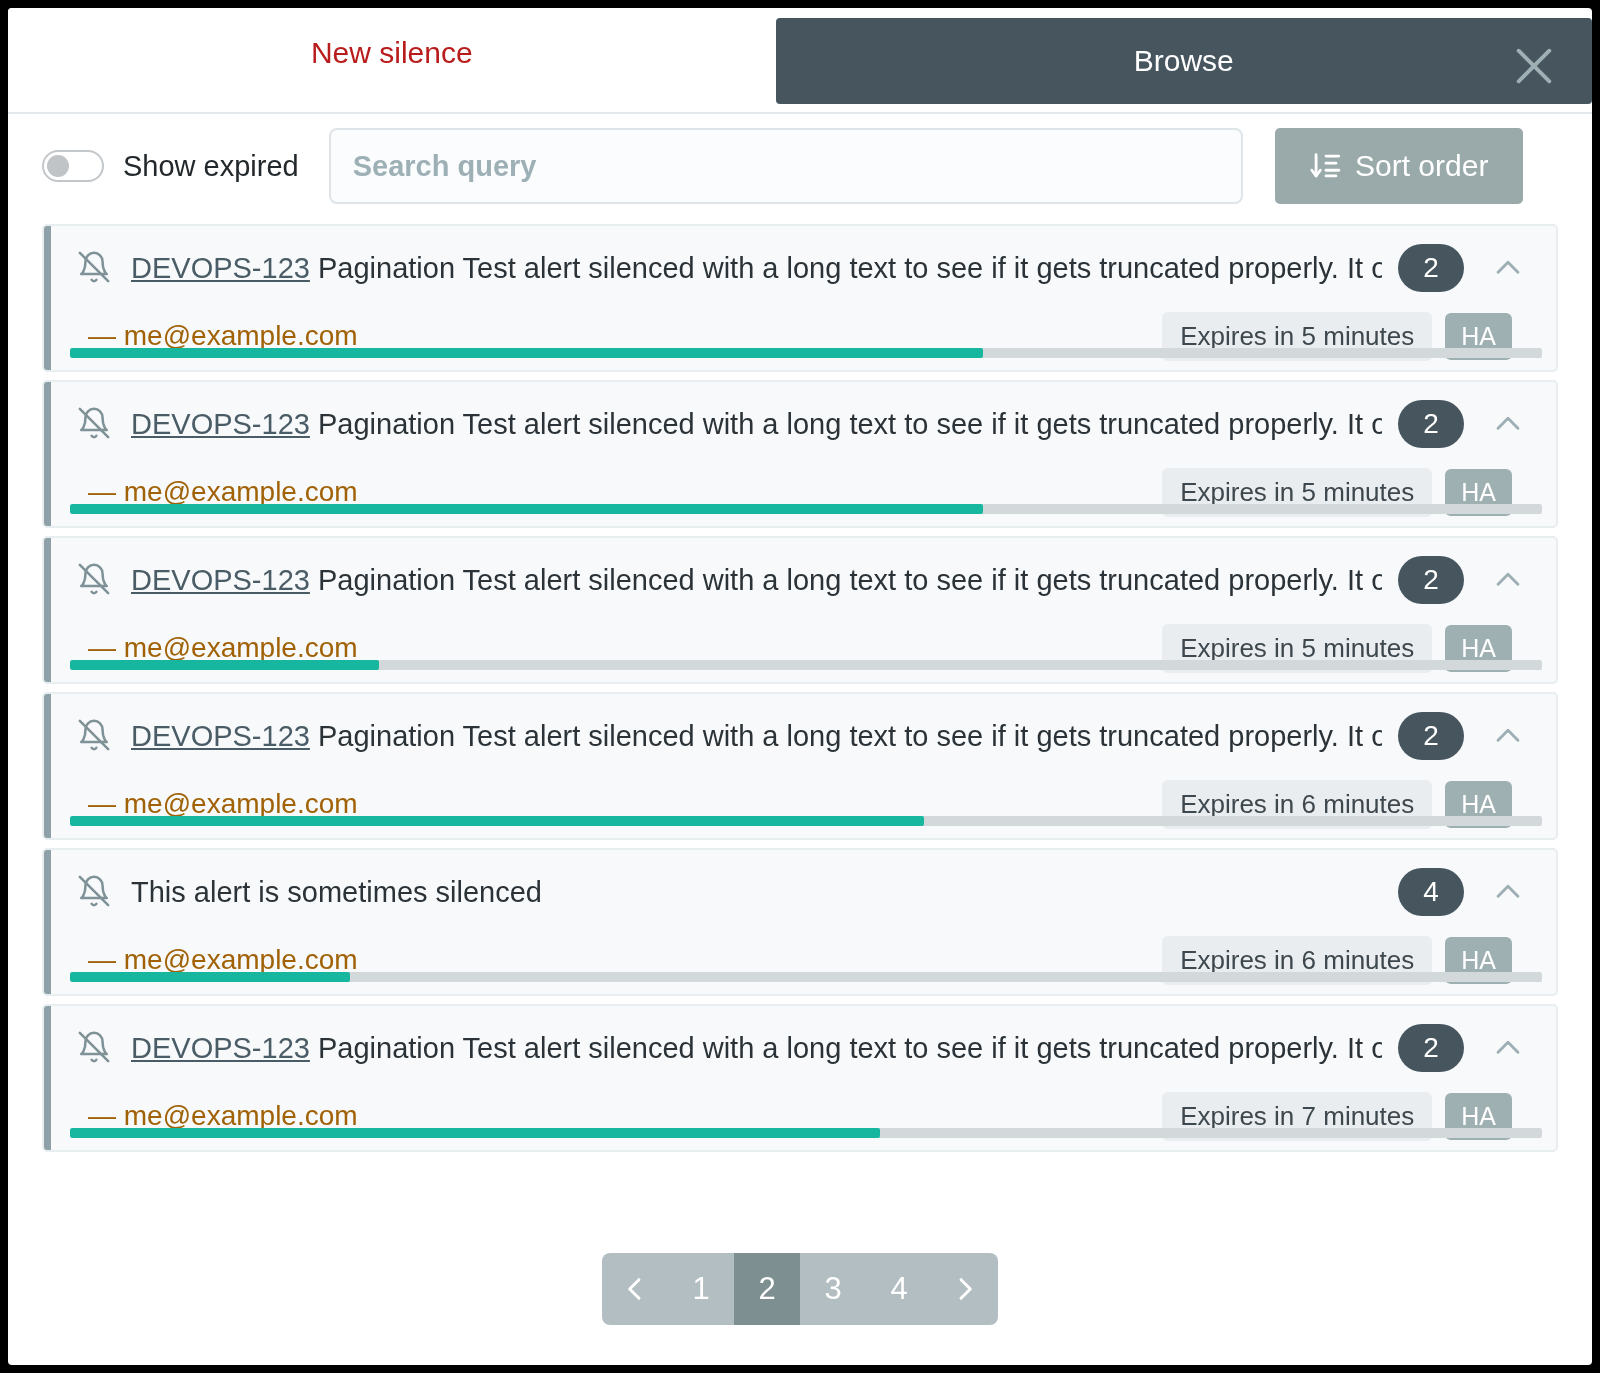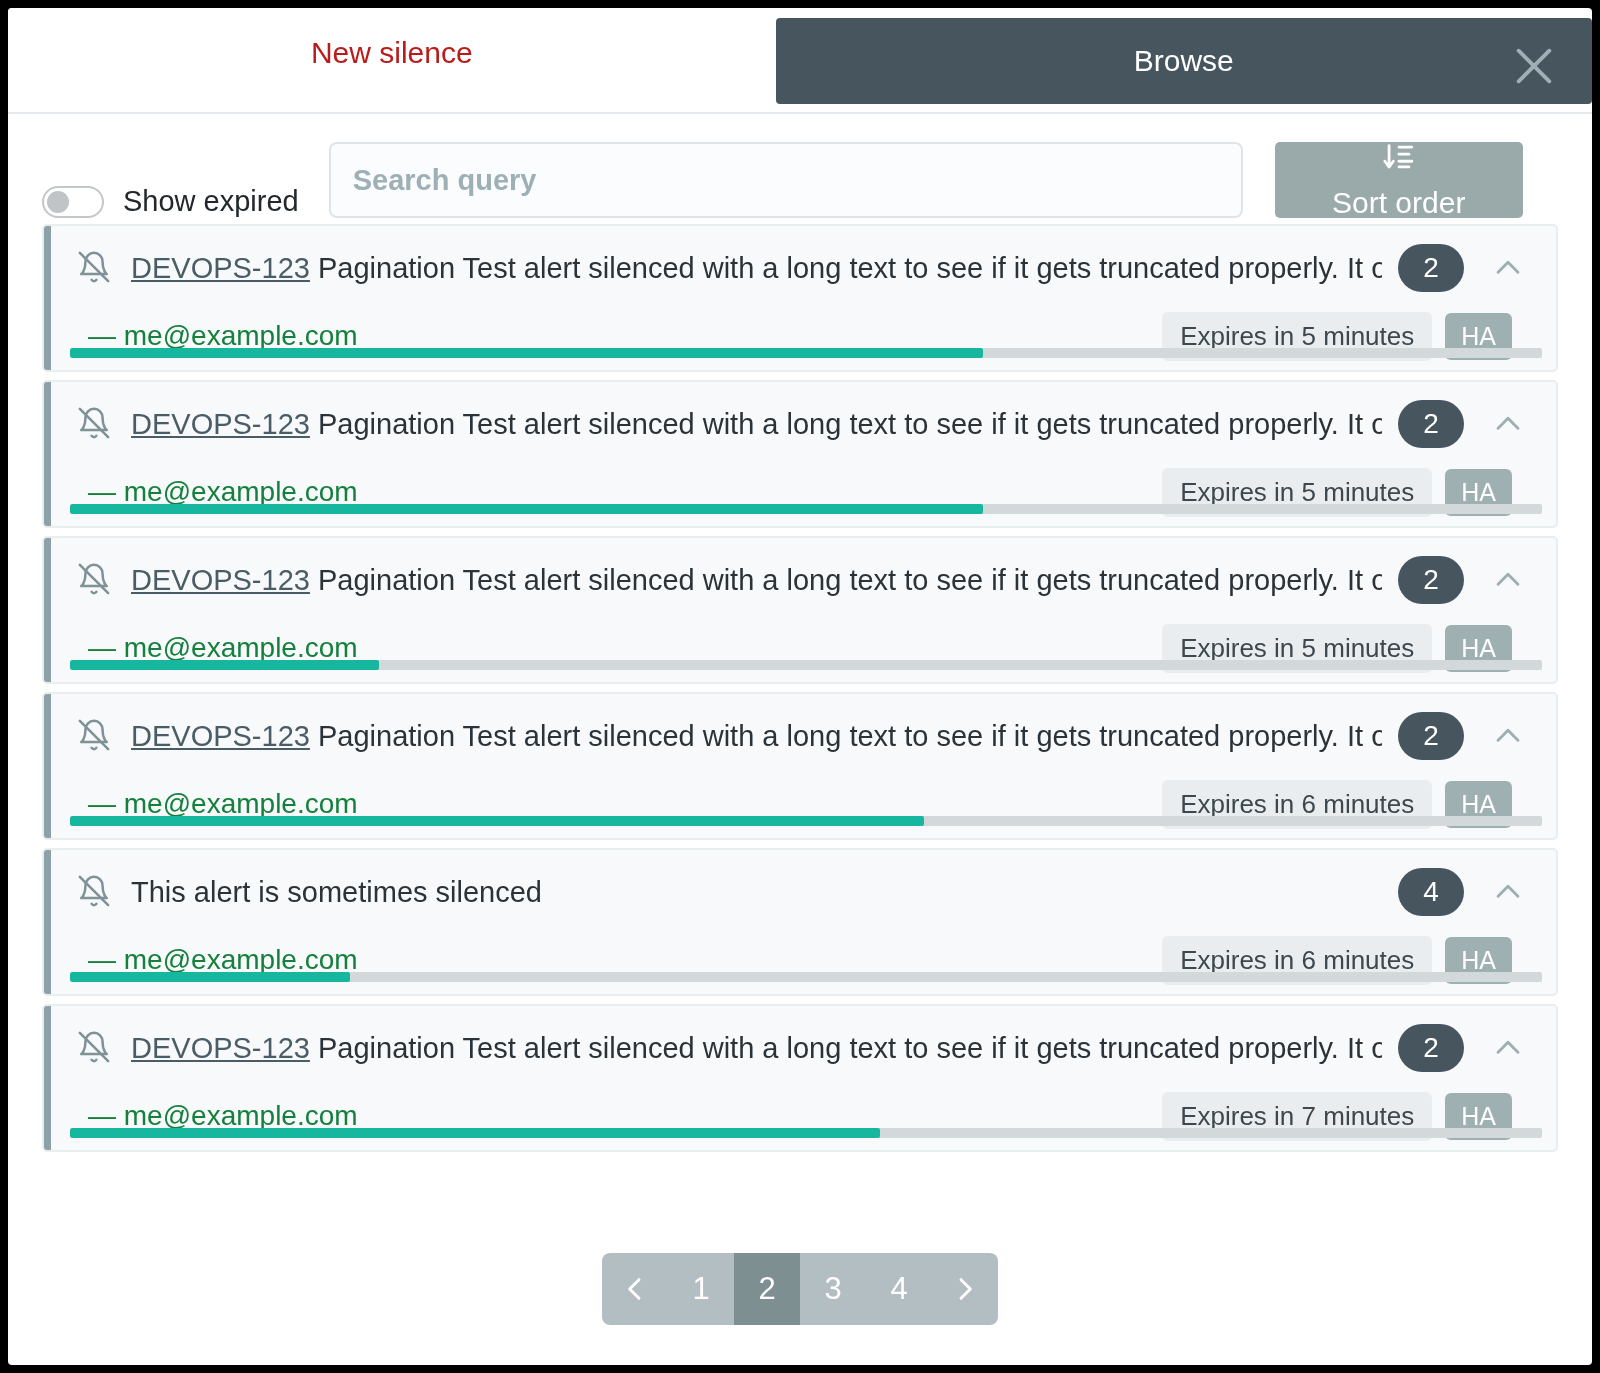--- a/index.html
+++ b/index.html
@@ -65,21 +65,21 @@
     display: flex;
     align-items: center;
     justify-content: center;
   }
   .close-btn svg { display: block; }
 
   
   .filter-row {
     flex: 0 0 104px;
     display: flex;
-    align-items: flex-end;
+    align-items: center;
     padding: 0 34px;
     gap: 0;
   }
   .toggle {
     width: 62px;
     height: 32px;
     border-radius: 16px;
     border: 2px solid #c3c7c9;
     background: #ffffff;
     position: relative;
@@ -125,21 +125,20 @@
     border: none;
     border-radius: 5px;
     color: #ffffff;
     font-size: 30px;
     font-family: "Liberation Sans", sans-serif;
     display: flex;
     align-items: center;
     justify-content: center;
     gap: 12px;
     cursor: pointer;
-    flex-direction: column;
   }
   .sort-btn svg { display: block; flex: 0 0 auto; }
 
   
   .list {
     flex: 1 1 auto;
     padding: 6px 34px 0 34px;
     display: flex;
     flex-direction: column;
     gap: 8px;
@@ -216,21 +215,21 @@
   .chevron-btn svg { display: block; }
 
   .card-row2 {
     display: flex;
     align-items: center;
     padding: 10px 44px 0 44px;
     flex: 1 1 auto;
   }
   .author {
     font-size: 28px;
-    color: #15803d;
+    color: #a16207;
     white-space: nowrap;
   }
   .row2-right {
     margin-left: auto;
     display: flex;
     align-items: center;
     gap: 13px;
     padding-left: 32px;
   }
   .expires-pill {

